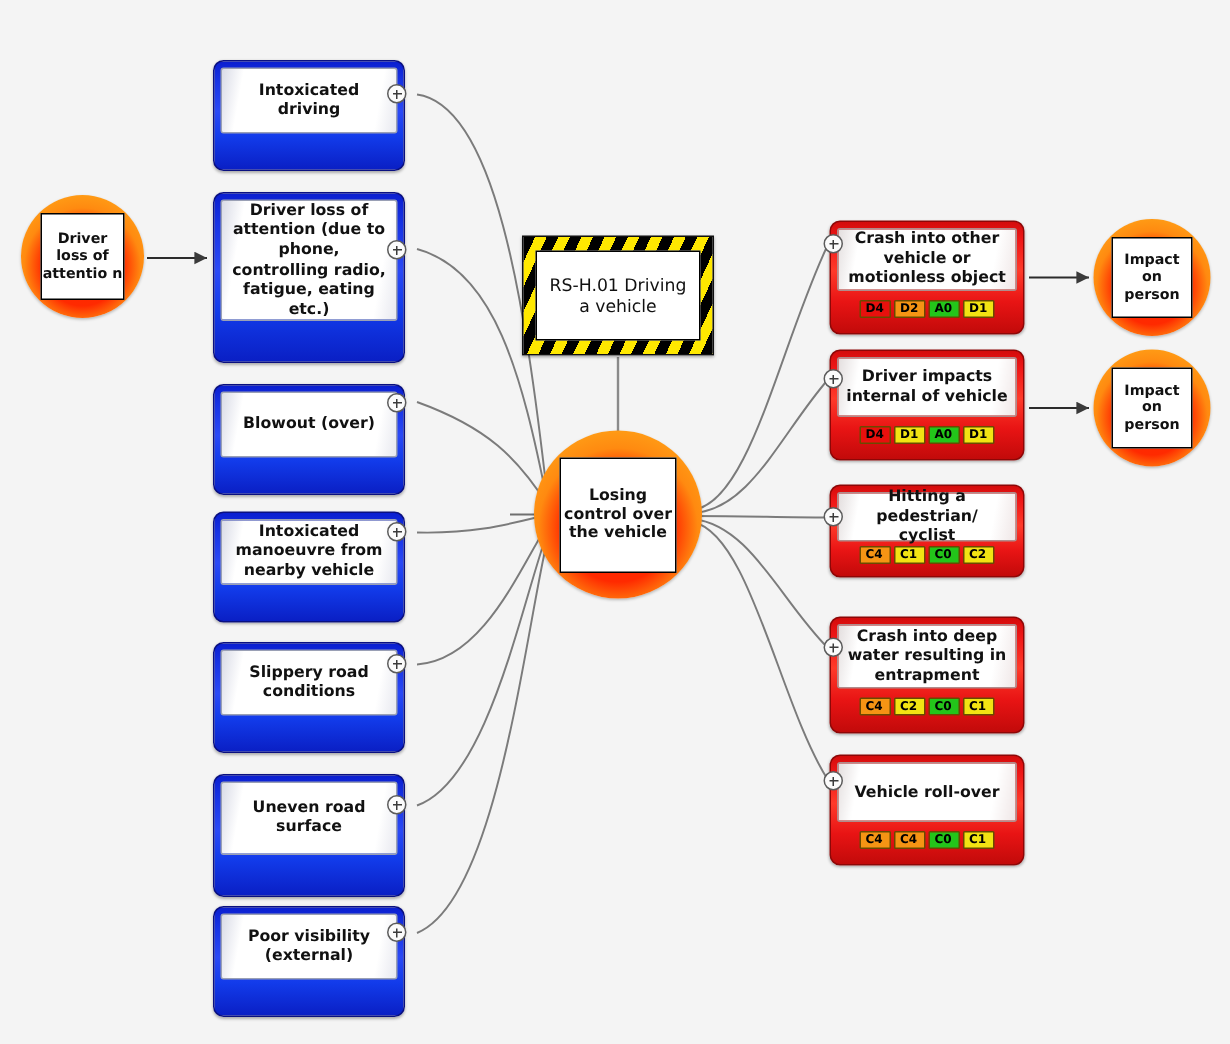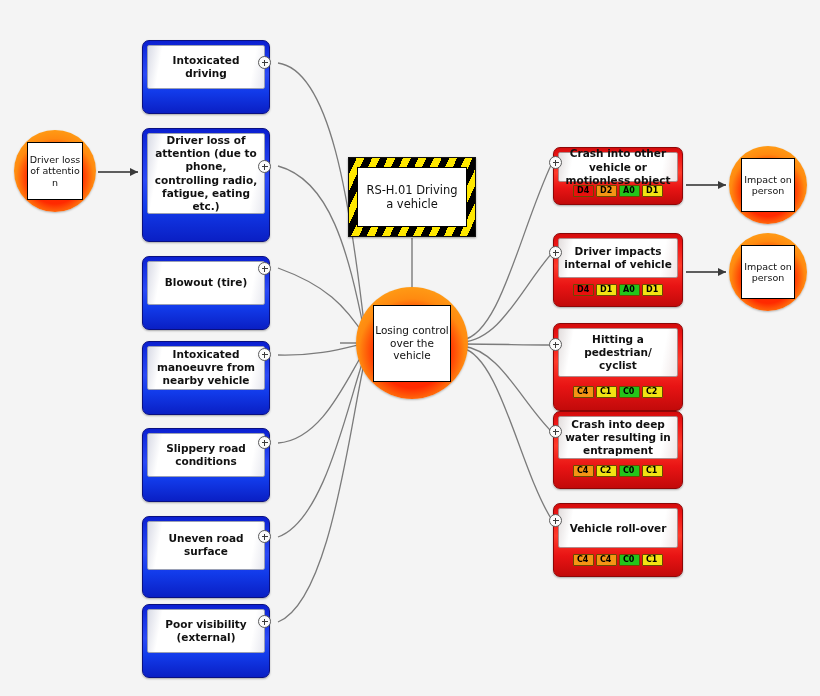--- a/index.html
+++ b/index.html
@@ -33,21 +33,21 @@
   
   .circ{
     position:absolute;border-radius:50%;
     background:radial-gradient(circle at 50% 58%, #ff2400 0%, #ff2a00 42%, #ff8a10 62%, #ff9d16 78%, #fb3b05 92%, #f21d00 100%);
     display:flex;align-items:center;justify-content:center;
     box-shadow:0 1px 2px rgba(0,0,0,.25);
   }
   .circ .lbl{
     background:#fff;border:1px solid #000;
     display:flex;align-items:center;justify-content:center;
-    text-align:center;font-weight:normal;color:#111;line-height:1.2;
+    text-align:center;font-weight:bold;color:#111;line-height:1.2;
     box-sizing:border-box;
   }
 
   
   .threat{
     position:absolute;box-sizing:border-box;
     border-radius:7px;
     background:linear-gradient(180deg,#0b1fd0 0%,#1733e4 18%,#2a49f6 46%,#123bea 70%,#0a1fc4 100%);
     border:1px solid #0a1080;
     padding:4px;
@@ -155,21 +155,21 @@
     <div class="inner">Intoxicated driving</div>
   </div>
   <div class="plus" style="left:258px;top:56px;"></div>
 
   <div class="threat" style="left:142px;top:128px;width:128px;height:114px;">
     <div class="inner" style="height:78%;">Driver loss of attention (due to phone, controlling radio, fatigue, eating etc.)</div>
   </div>
   <div class="plus" style="left:258px;top:160px;"></div>
 
   <div class="threat" style="left:142px;top:256px;width:128px;height:74px;">
-    <div class="inner">Blowout (tire)</div>
+    <div class="inner">Blowout (over)</div>
   </div>
   <div class="plus" style="left:258px;top:262px;"></div>
 
   <div class="threat" style="left:142px;top:341px;width:128px;height:74px;">
     <div class="inner">Intoxicated manoeuvre from nearby vehicle</div>
   </div>
   <div class="plus" style="left:258px;top:348px;"></div>
 
   <div class="threat" style="left:142px;top:428px;width:128px;height:74px;">
     <div class="inner">Slippery road conditions</div>
@@ -187,21 +187,21 @@
   <div class="plus" style="left:258px;top:615px;"></div>
 
   <div class="hazard" style="left:348px;top:157px;width:128px;height:80px;">
     <div class="inner">RS-H.01 Driving a vehicle</div>
   </div>
 
   <div class="circ" style="left:356px;top:287px;width:112px;height:112px;">
     <div class="lbl" style="width:78px;height:77px;font-size:10.5px;">Losing control over the vehicle</div>
   </div>
 
-  <div class="conseq" style="left:553px;top:147px;width:130px;height:58px;">
+  <div class="conseq" style="left:553px;top:147px;width:130px;height:76px;">
     <div class="inner">Crash into other vehicle or motionless object</div>
     <div class="badges">
       <span class="badge" style="background: rgb(232, 16, 13);">D4</span>
       <span class="badge" style="background: rgb(245, 148, 20);">D2</span>
       <span class="badge" style="background: rgb(35, 197, 26);">A0</span>
       <span class="badge" style="background: rgb(242, 227, 19);">D1</span>
     </div>
   </div>
   <div class="plus" style="left:549px;top:156px;"></div>
 
@@ -209,21 +209,21 @@
     <div class="inner">Driver impacts internal of vehicle</div>
     <div class="badges">
       <span class="badge" style="background: rgb(232, 16, 13);">D4</span>
       <span class="badge" style="background: rgb(242, 227, 19);">D1</span>
       <span class="badge" style="background: rgb(35, 197, 26);">A0</span>
       <span class="badge" style="background: rgb(242, 227, 19);">D1</span>
     </div>
   </div>
   <div class="plus" style="left:549px;top:246px;"></div>
 
-  <div class="conseq" style="left:553px;top:323px;width:130px;height:88px;">
+  <div class="conseq" style="left:553px;top:323px;width:130px;height:62px;">
     <div class="inner">Hitting a pedestrian/ cyclist</div>
     <div class="badges">
       <span class="badge" style="background: rgb(245, 148, 20);">C4</span>
       <span class="badge" style="background: rgb(242, 227, 19);">C1</span>
       <span class="badge" style="background: rgb(35, 197, 26);">C0</span>
       <span class="badge" style="background: rgb(242, 227, 19);">C2</span>
     </div>
   </div>
   <div class="plus" style="left:549px;top:338px;"></div>
 

